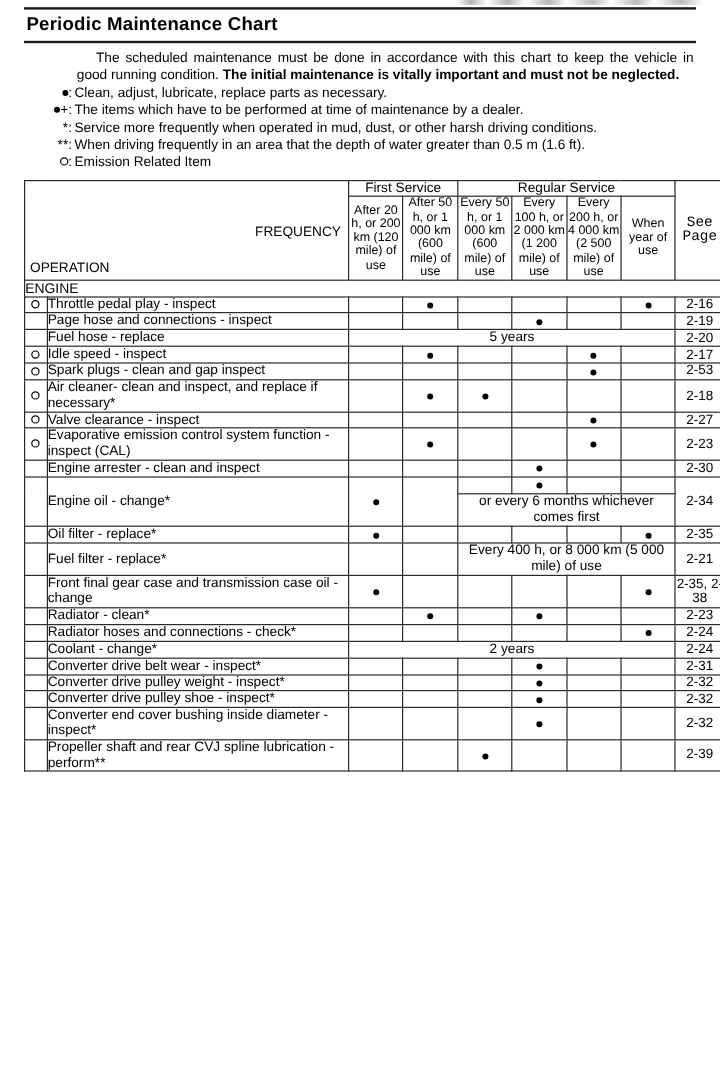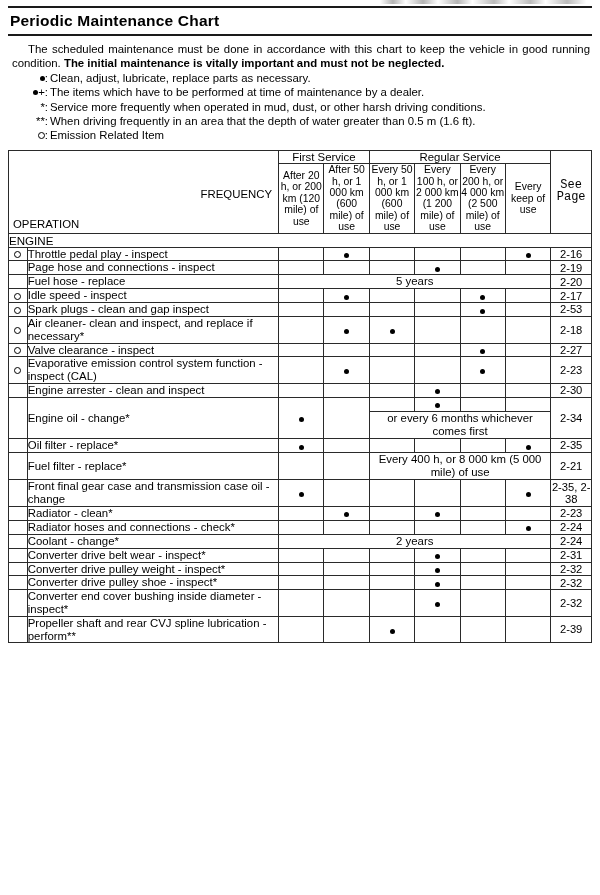--- a/index.html
+++ b/index.html
@@ -28,21 +28,21 @@
       rgba(120,120,120,.55) 36%,
       rgba(255,255,255,0) 43%,
       rgba(120,120,120,.5) 53%,
       rgba(255,255,255,0) 60%,
       rgba(120,120,120,.5) 70%,
       rgba(255,255,255,0) 77%,
       rgba(120,120,120,.5) 87%,
       rgba(255,255,255,0) 96%);
   }
 
-  .page { padding: 0 8px; }
+  .page { padding: 0 20px; }
 
   
   .title-rule-top {
     border-top: 2.5px solid #1a1a1a;
     margin: 6px 0 0 0;
   }
   .title {
     font-size: 15.5px;
     font-weight: bold;
     letter-spacing: .2px;
@@ -53,20 +53,21 @@
     margin: 0 0 7px 0;
   }
 
   
   .intro {
     font-size: 11.4px;
     line-height: 13.6px;
     text-indent: 16px;
     padding: 0 2px 0 4px;
     text-align: justify;
+    margin-left: 40px;
   }
   .intro b { font-weight: bold; }
 
   
   .legend { margin-top: 1px; padding-left: 4px; }
   .legend-row {
     display: flex;
     font-size: 11.4px;
     line-height: 14.2px;
     white-space: nowrap;
@@ -255,21 +256,21 @@
         <td colspan="2" class="hd-group">First Service</td>
         <td colspan="4" class="hd-group">Regular Service</td>
         <td rowspan="2" class="hd-seepage">See Page</td>
       </tr>
       <tr>
         <td class="hd-col">After 20 h, or 200 km (120 mile) of use</td>
         <td class="hd-col">After 50 h, or 1 000 km (600 mile) of use</td>
         <td class="hd-col">Every 50 h, or 1 000 km (600 mile) of use</td>
         <td class="hd-col">Every 100 h, or 2 000 km (1 200 mile) of use</td>
         <td class="hd-col">Every 200 h, or 4 000 km (2 500 mile) of use</td>
-        <td class="hd-col">Every keep of use</td>
+        <td class="hd-col">When year of use</td>
       </tr>
 
       <tr>
         <td colspan="9" class="section-head">ENGINE</td>
       </tr>
 
       <tr>
         <td class="mark-cell"><span class="circ"></span></td>
         <td class="op-cell">Throttle pedal play - inspect</td>
         <td class="freq-cell"></td>

